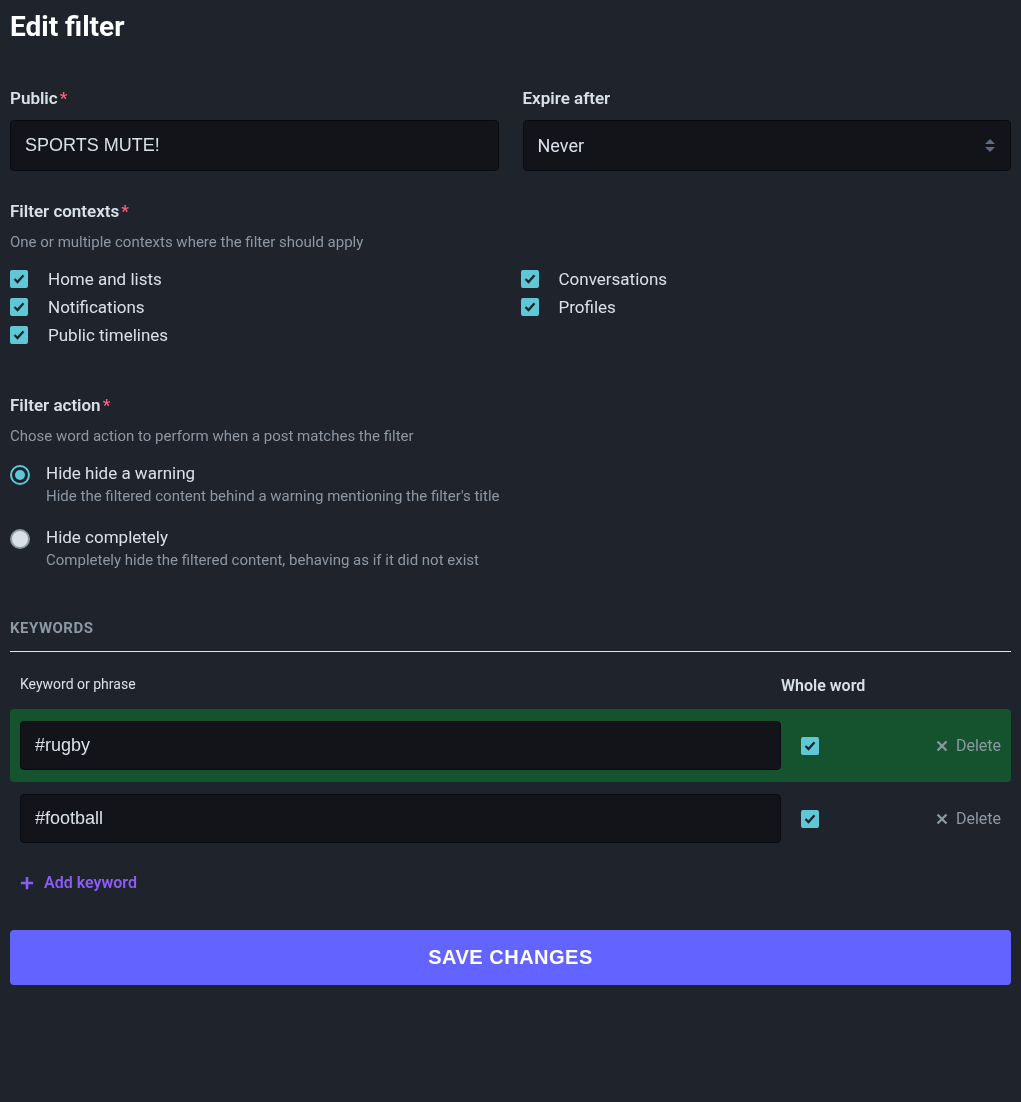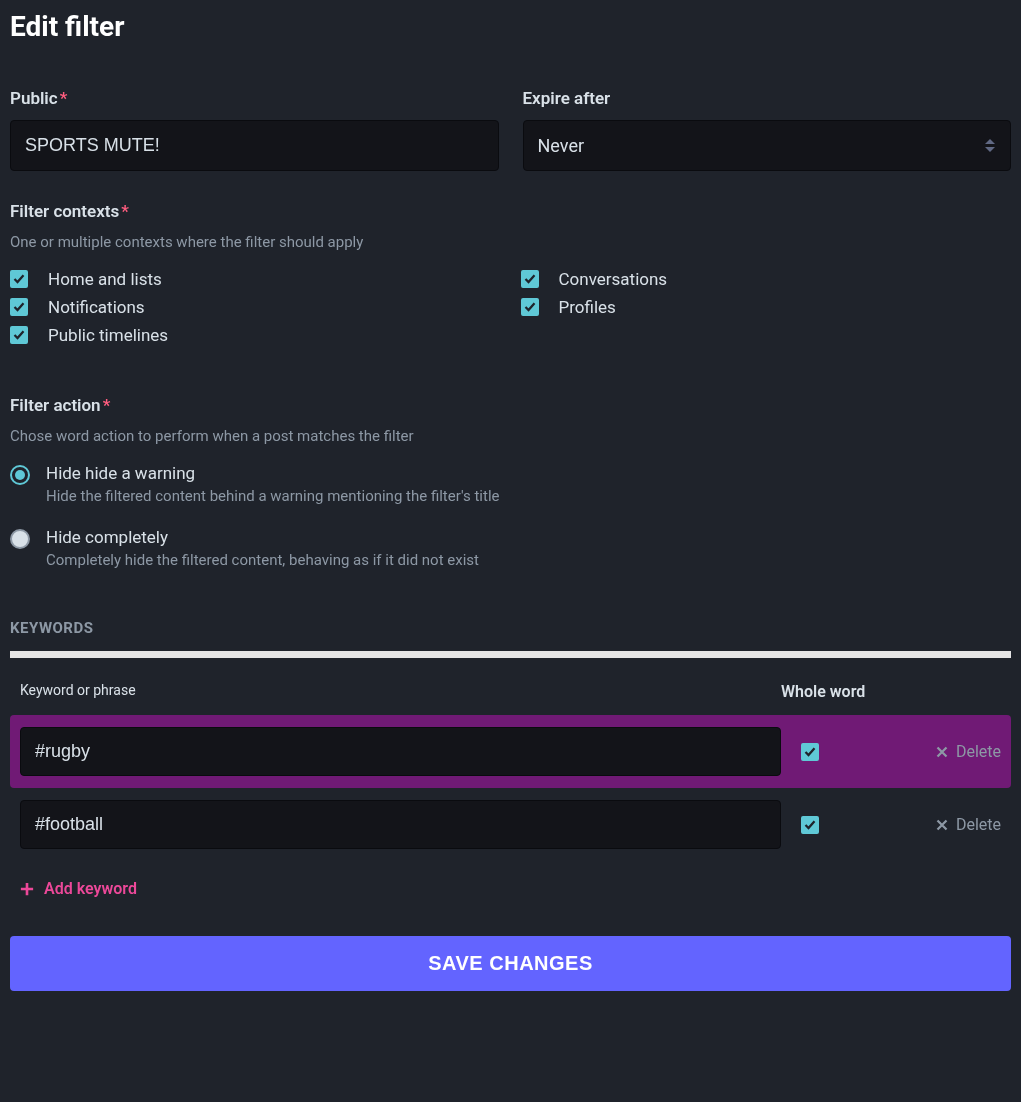--- a/index.html
+++ b/index.html
@@ -117,38 +117,38 @@
     }
     .radio-text .r-title { font-size: 17px; color: #d9e1e8; margin-bottom: 4px; }
     .radio-text .r-hint { font-size: 15px; color: #8d98a5; }
     .section-heading {
       color: #8d98a5;
       font-size: 15px;
       font-weight: 700;
       letter-spacing: 0.5px;
       text-transform: uppercase;
       padding-bottom: 14px;
-      border-bottom: 7px solid #e5e5e5;
+      border-bottom: 1px solid #e5e5e5;
       margin-bottom: 10px;
     }
     .kw-header {
       display: flex;
       padding: 14px 10px 14px 10px;
     }
     .kw-header .h-key { flex: 1; font-weight: 400; font-size: 14px; }
     .kw-header .h-whole { width: 120px; font-weight: 600; font-size: 16px; }
     .kw-header .h-del { width: 100px; }
     .kw-row {
       display: flex;
       align-items: center;
       padding: 12px 10px;
       border-radius: 4px;
       gap: 10px;
     }
-    .kw-row.alt { background: #701a75; }
+    .kw-row.alt { background: #14532d; }
     .kw-row .kw-input-wrap { flex: 1; }
     .kw-row input[type="text"].kw-input {
       width: 100%;
       background: #131419;
       border: 1px solid #0a0b0f;
       border-radius: 4px;
       color: #d9e1e8;
       font-size: 18px;
       padding: 13px 14px;
       outline: none;
@@ -163,21 +163,21 @@
       display: flex;
       align-items: center;
       gap: 8px;
       justify-content: flex-end;
     }
     .kw-del svg { width: 12px; height: 12px; }
     .add-kw {
       display: flex;
       align-items: center;
       gap: 10px;
-      color: #ec4899;
+      color: #8b5cf6;
       font-size: 16px;
       font-weight: 600;
       cursor: pointer;
       padding: 18px 10px 10px 10px;
     }
     .add-kw svg { width: 14px; height: 14px; }
     .save-btn {
       width: 100%;
       background: #6364ff;
       color: #fff;

